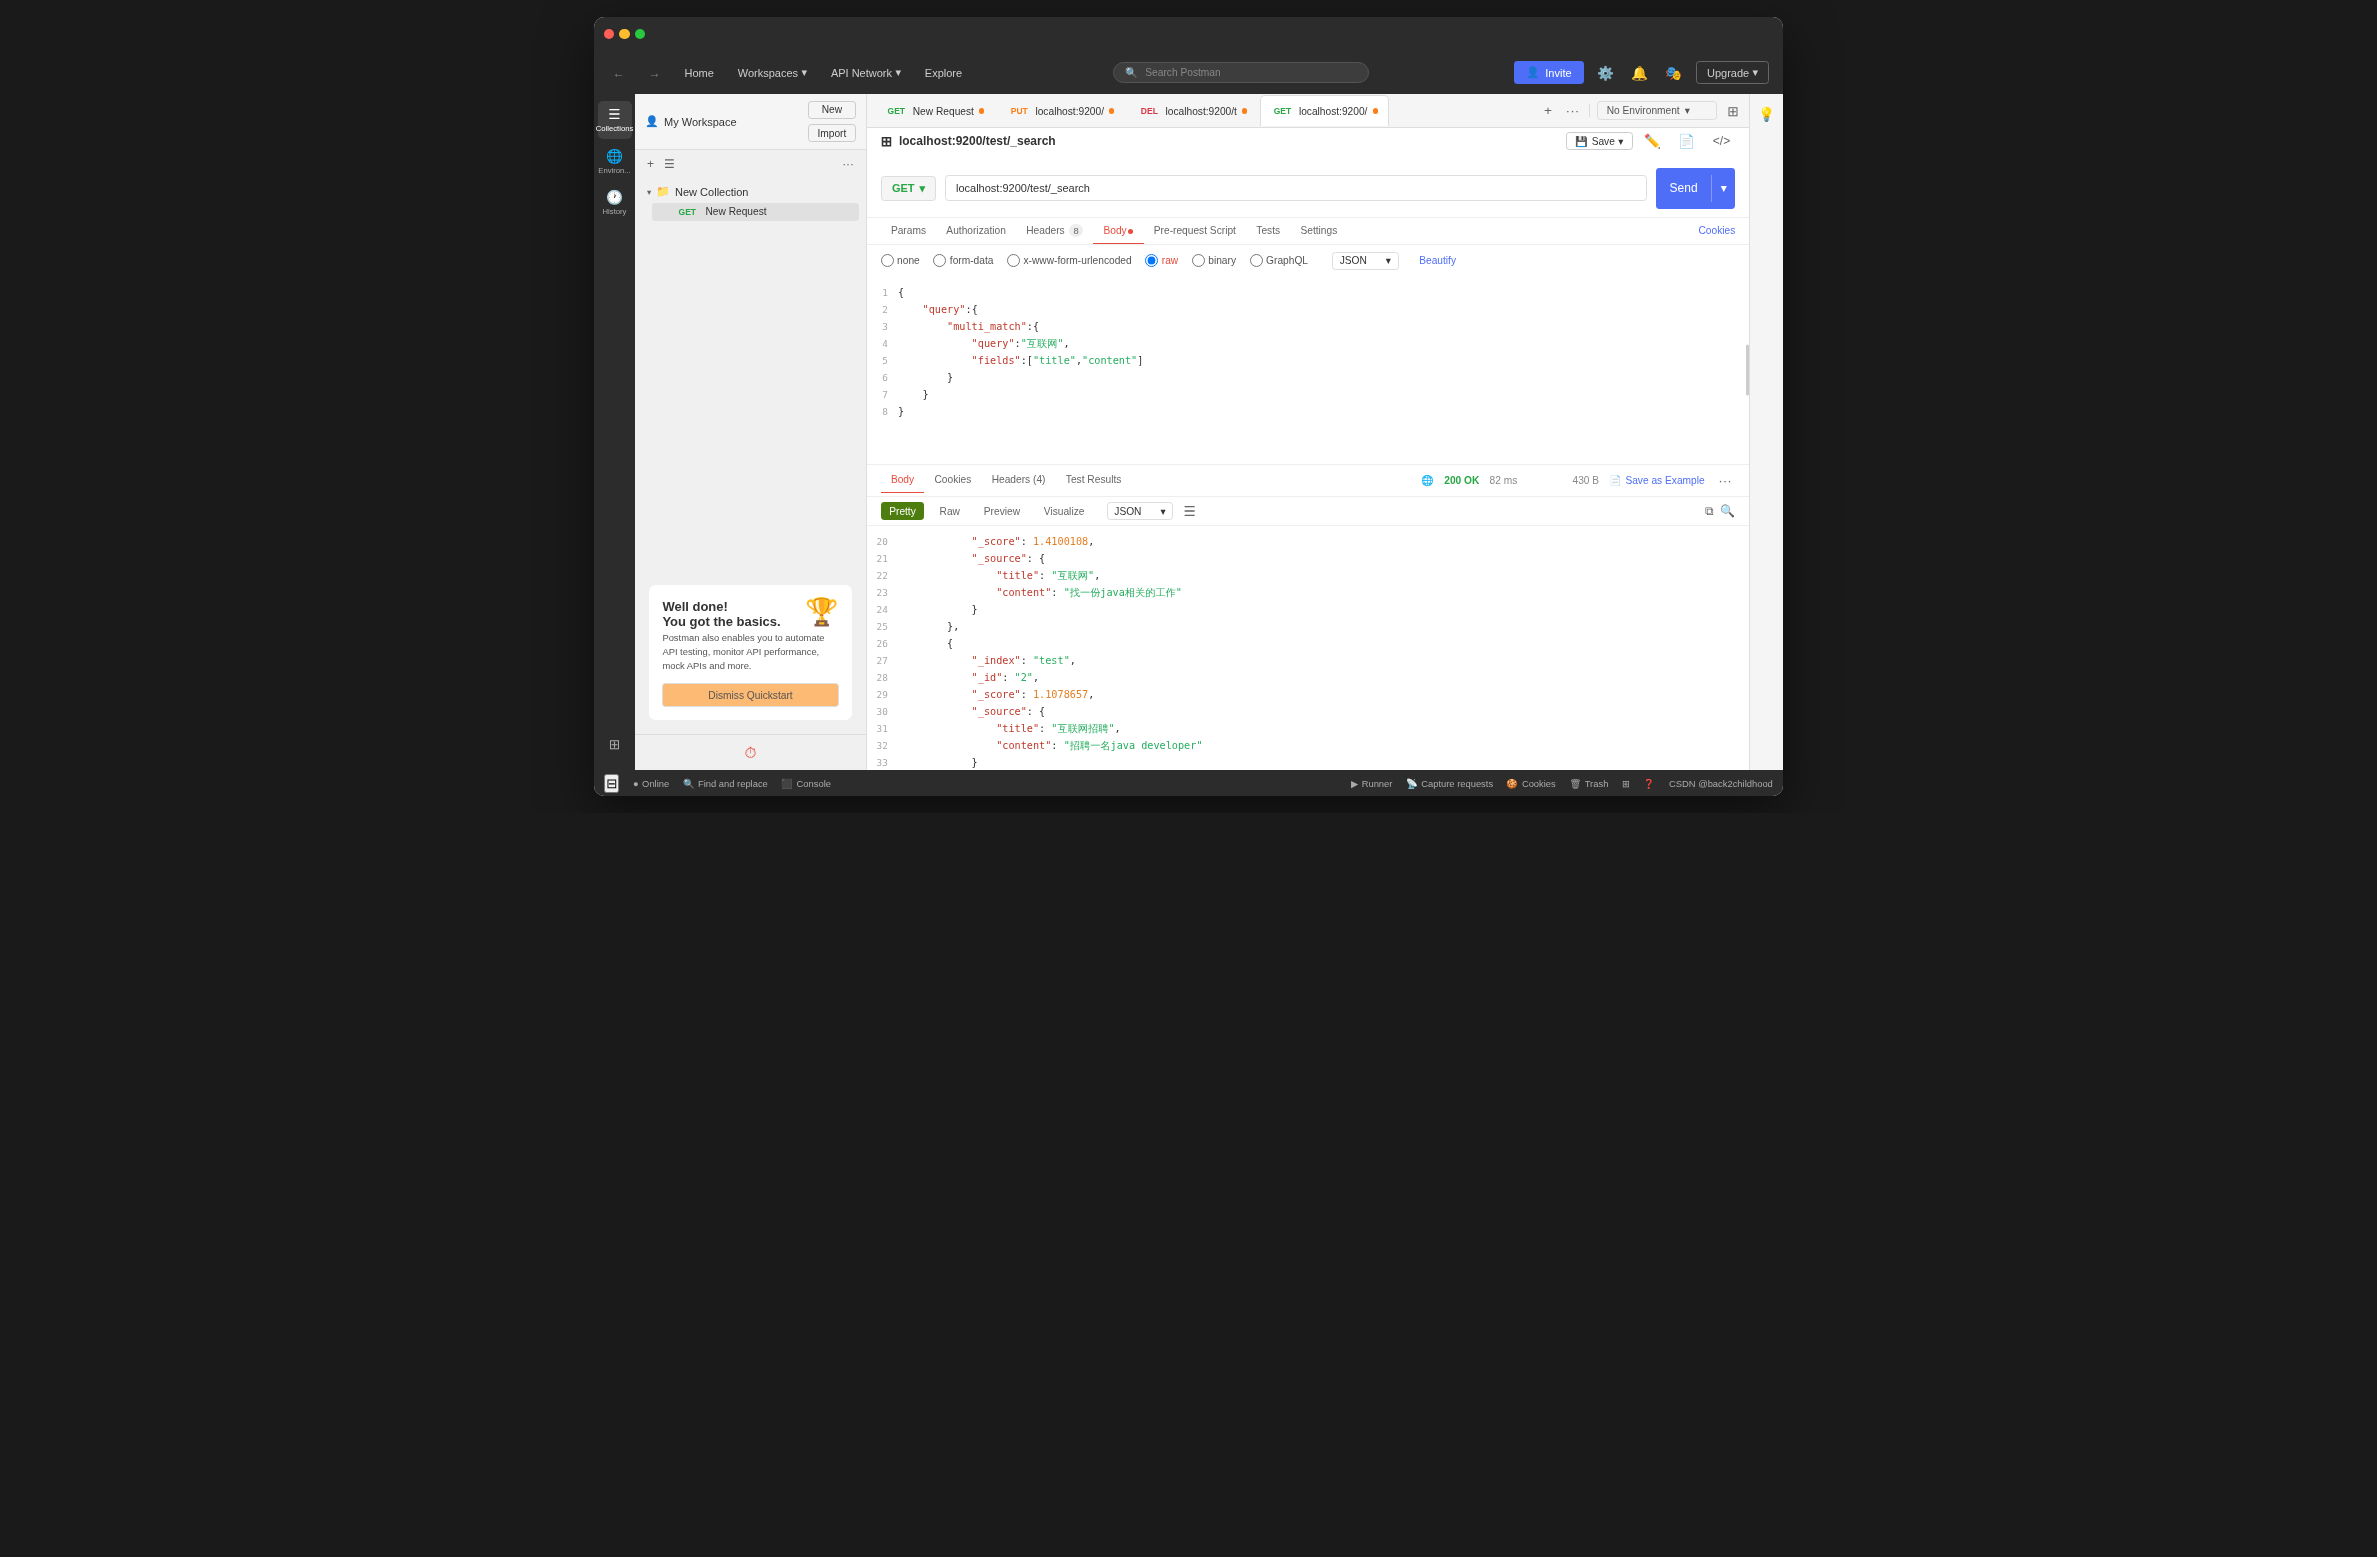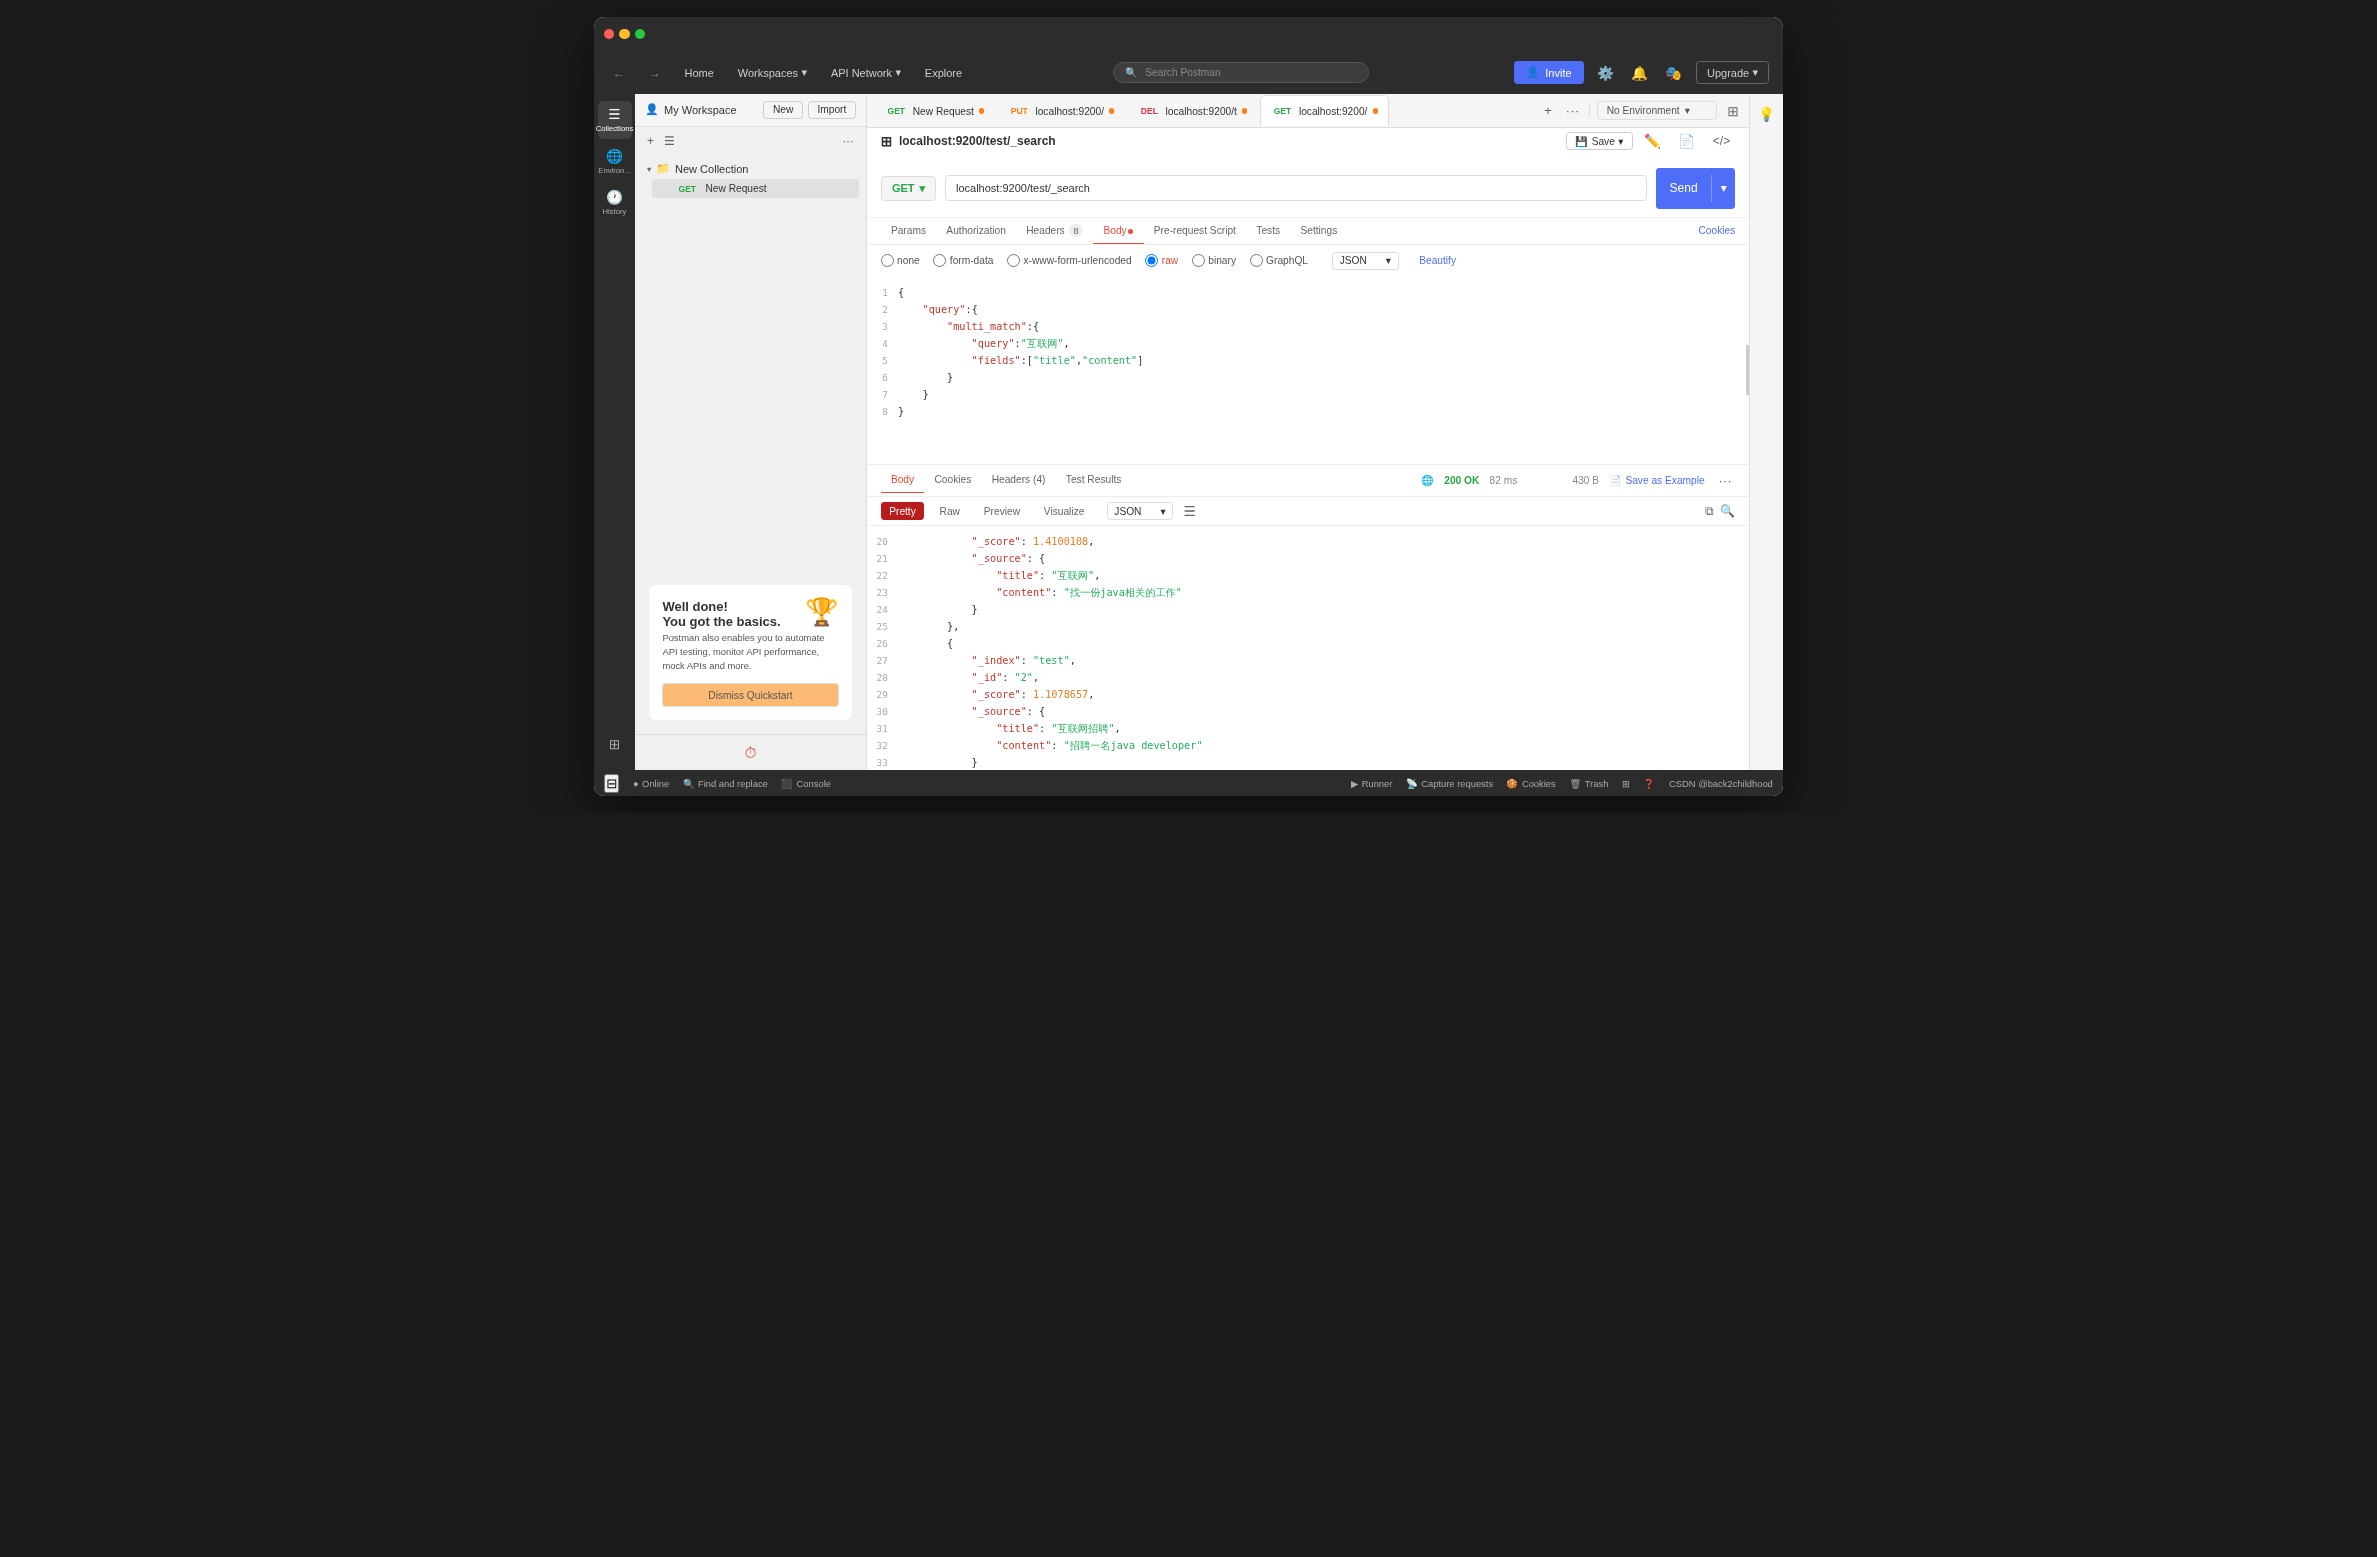--- a/index.html
+++ b/index.html
@@ -110,21 +110,21 @@
     }
     .sidebar-header {
       padding: 6.8px 10.2px;
       display: flex;
       align-items: center;
       justify-content: space-between;
       border-bottom: 0.9px solid #ddd;
       background: #f5f5f5;
     }
     .workspace-name { display: flex; align-items: center; gap: 5.1px; font-weight: 500; font-size: 11px; }
-    .sidebar-actions { display: flex; gap: 5.1px; }
+    .sidebar-actions { display: flex; gap: 5.1px; flex-direction: column; }
     .sidebar-btn { background: none; border: 0.9px solid #ccc; border-radius: 3.4px; padding: 2.6px 8.5px; font-size: 10.2px; cursor: pointer; color: #333; }
     .sidebar-tools { padding: 5.1px 10.2px; display: flex; align-items: center; justify-content: space-between; }
     .sidebar-tools-left { display: flex; gap: 6.8px; }
     .tool-icon { background: none; border: none; cursor: pointer; color: #666; font-size: 12px; padding: 1.7px; }
 
     .collection-item { padding: 3.4px 6.8px; }
     .collection-header {
       display: flex; align-items: center; gap: 5.1px;
       padding: 4.3px 5.1px; border-radius: 3.4px; cursor: pointer;
       font-size: 11px; font-weight: 500;
@@ -271,21 +271,21 @@
     .meta-time { color: #888; }
     .meta-size { color: #888; margin-left: 45px; }
     .save-example-btn { color: #4f6ef7; background: none; border: none; cursor: pointer; font-size: 10.2px; display: flex; align-items: center; gap: 3.4px; }
 
     
     .response-format-bar {
       display: flex; align-items: center; gap: 6.8px; padding: 5.1px 13.7px;
       border-bottom: 0.9px solid #eee; flex-shrink: 0;
     }
     .format-tab { padding: 3.4px 8.5px; font-size: 10.2px; cursor: pointer; color: #666; border-radius: 3.4px; }
-    .format-tab.active { background: #b91c1c; color: white; }
+    .format-tab.active { background: #4d7c0f; color: white; }
     .json-select { display: flex; align-items: center; gap: 19px; font-size: 10.2px; cursor: pointer; margin-left: 6.8px; border: 0.9px solid #ddd; border-radius: 3.4px; padding: 2.6px 6.8px; }
     .resp-icons { margin-left: auto; display: flex; gap: 6.8px; }
     .resp-icon-btn { background: none; border: none; cursor: pointer; color: #666; font-size: 12px; }
 
     
     .response-json {
       flex: 1; overflow: auto;
       font-family: 'Monaco', 'Menlo', monospace;
       font-size: 10.2px;
       padding: 6.8px 0;

